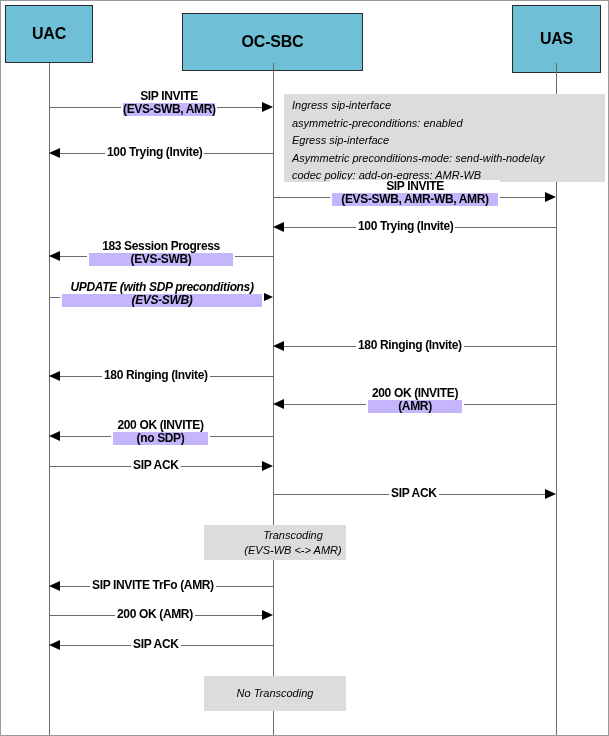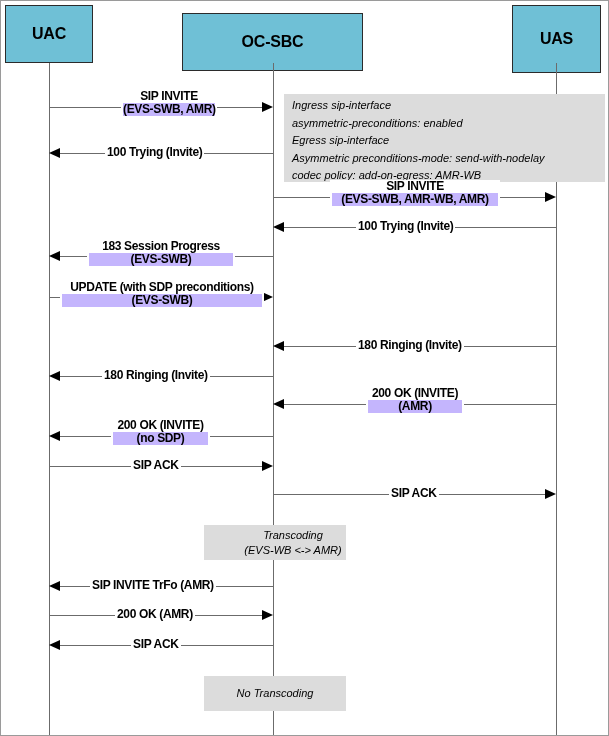--- a/index.html
+++ b/index.html
@@ -147,21 +147,21 @@
 
   <div class="msg-line" style="left:59px; top:255px; width:213px;"></div>
   <div class="arrowhead left" style="left:48px; top:250px;"></div>
   <div class="msg-label" style="left:86px; top:239px; width:144px;">
     <span>183 Session Progress</span>
     <span class="l2">(EVS-SWB)</span>
   </div>
 
   <div class="msg-line" style="left:48px; top:296px; width:213px;"></div>
   <div class="arrowhead right" style="left:261px; top:291px;"></div>
-  <div class="msg-label" style="left:59px; top:280px; width:200px;">
+  <div class="msg-label" style="left:59px; top:280px; width:200px;font-style:italic;">
     <span>UPDATE (with SDP preconditions)</span>
     <span class="l2">(EVS-SWB)</span>
   </div>
 
   <div class="msg-line" style="left:283px; top:345px; width:272px;"></div>
   <div class="arrowhead left" style="left:272px; top:340px;"></div>
   <div class="msg-label" style="left:355px; top:338px;">
     <span>180 Ringing (Invite)</span>
   </div>
 

